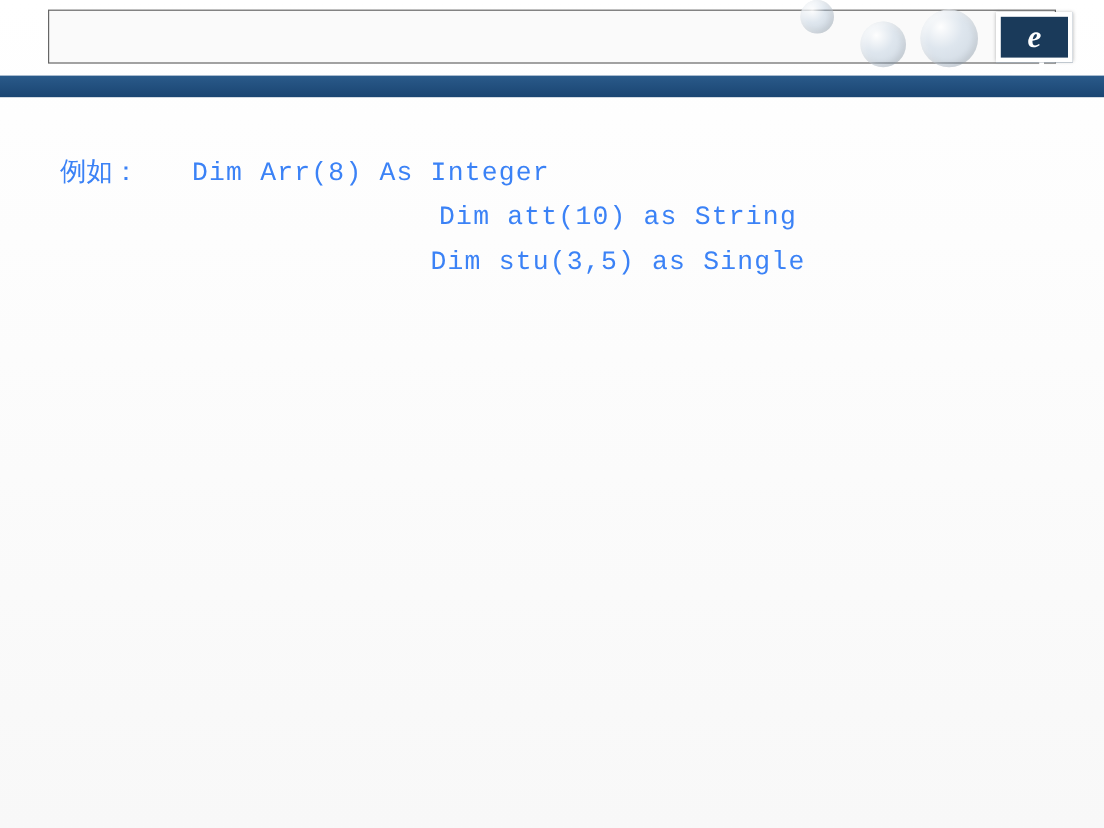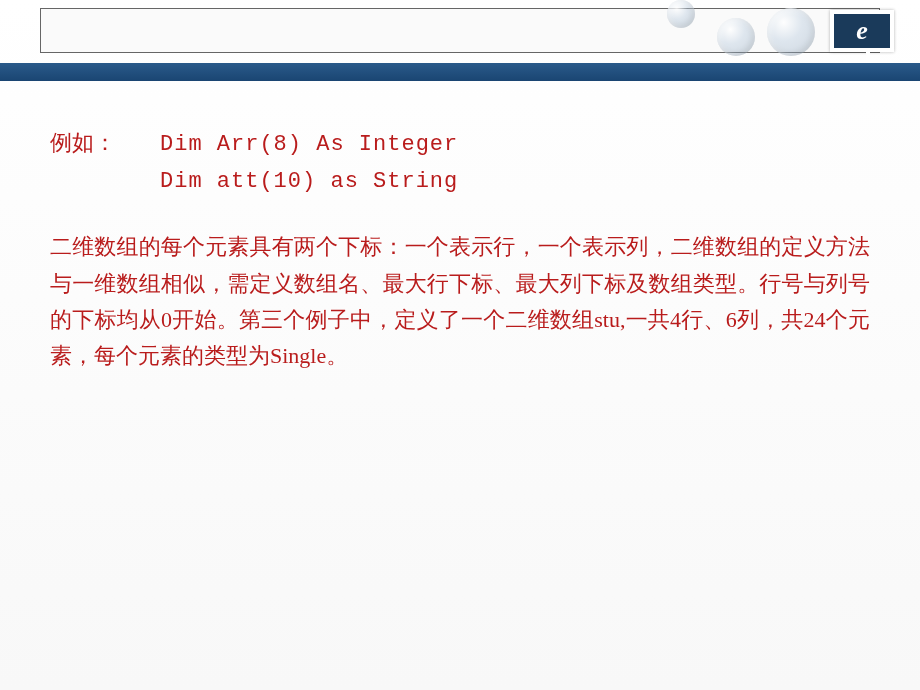--- a/index.html
+++ b/index.html
@@ -74,38 +74,39 @@
       left: 0;
       width: 920px;
       height: 18px;
       background: linear-gradient(to bottom, #2a5a8a, #1a4572);
     }
     .content {
       position: absolute;
       top: 125px;
       left: 50px;
       width: 820px;
-      color: #b91c1c;
+      color: #3b82f6;
       font-size: 22px;
       line-height: 1.6;
     }
     .example-label {
       display: inline-block;
       width: 110px;
       vertical-align: top;
     }
     .code-line {
       font-family: "Courier New", monospace;
       letter-spacing: 1px;
     }
     .code-block {
       margin-bottom: 10px;
     }
     .indent {
       padding-left: 110px;
+      text-align: center;
     }
     .para {
       text-align: justify;
       margin-top: 8px;
       line-height: 1.65;
     }
     .para2 {
       margin-top: 30px;
     }
   </style>
@@ -129,15 +130,17 @@
 <div class="blue-bar"></div>
 
 <div class="content">
   <div class="code-block">
     <div>
       <span class="example-label">例如：</span><span class="code-line">Dim Arr(8) As Integer</span>
     </div>
     <div class="indent">
       <span class="code-line">Dim att(10) as String</span>
     </div>
+    <div class="indent">
+      <span class="code-line">Dim stu(3,5) as Single</span>
+    </div>
   </div>
-  <div class="para para2">二维数组的每个元素具有两个下标：一个表示行，一个表示列，二维数组的定义方法与一维数组相似，需定义数组名、最大行下标、最大列下标及数组类型。行号与列号的下标均从0开始。第三个例子中，定义了一个二维数组stu,一共4行、6列，共24个元素，每个元素的类型为Single。</div>
 </div>
 
 </body></html>

